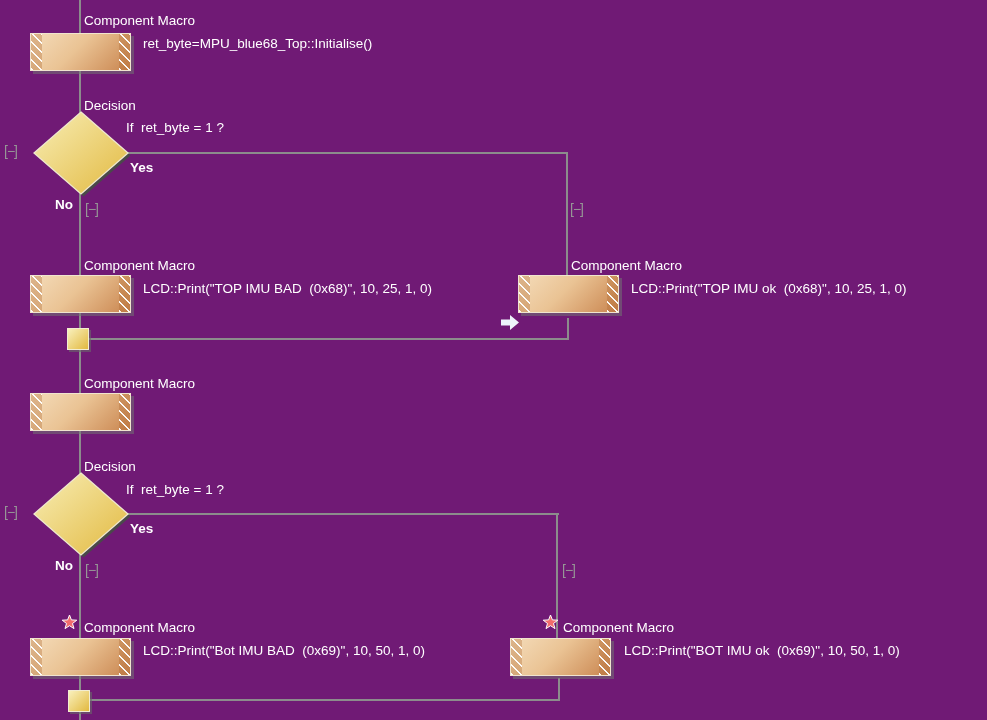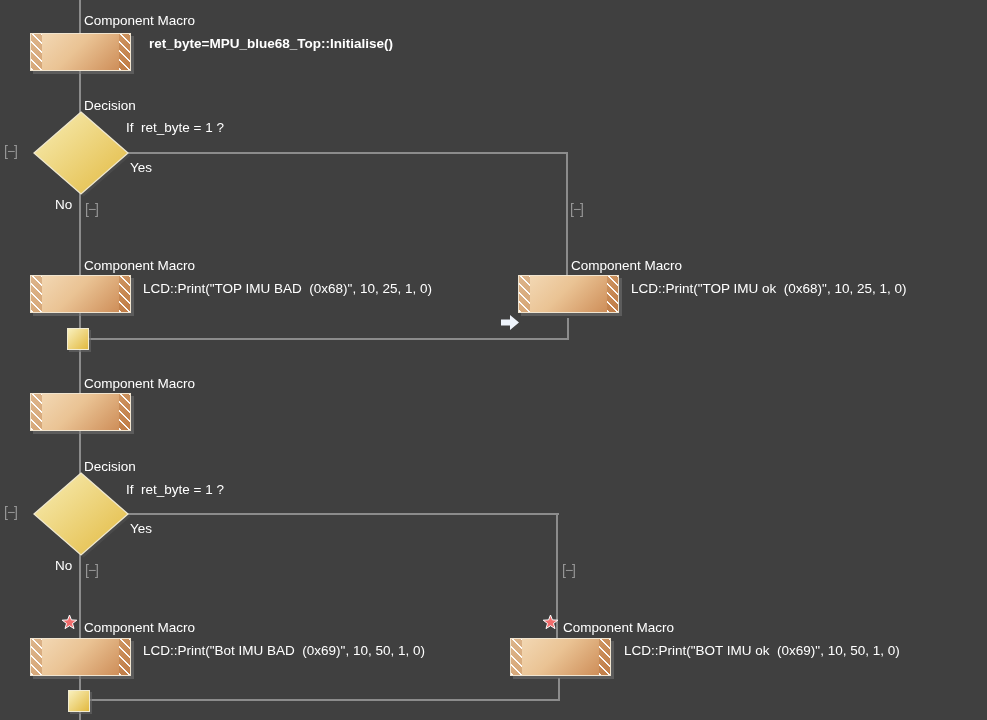--- a/index.html
+++ b/index.html
@@ -1,22 +1,22 @@
 <!DOCTYPE html>
 <html><head>
 <meta charset="utf-8">
 <style>
   html,body{margin:0;padding:0;background:#000;}
   #canvas{
-    position:relative;width:987px;height:720px;background:#404040;overflow:hidden;
+    position:relative;width:987px;height:720px;background:#701a75;overflow:hidden;
     font-family:"Liberation Sans",sans-serif;
   }
   .line{position:absolute;background:#8c8c8c;z-index:1;}
   .t{position:absolute;color:#fff;font:13.5px/16px "Liberation Sans",sans-serif;white-space:pre;z-index:4;}
-  .b{font-weight:normal;}
+  .b{font-weight:bold;}
   .collapse{position:absolute;color:#969696;font:14px/15px "Liberation Sans",sans-serif;letter-spacing:-1px;z-index:4;}
   .macro-box{
     position:absolute;width:99px;height:36px;z-index:2;
     border:1px solid #f0e4cf;
     background:linear-gradient(135deg,#f4dcba 0%,#eac394 45%,#c9854f 100%);
     box-shadow:3px 3px 0 rgba(115,115,115,.55);
   }
   .macro-box::before,.macro-box::after{
     content:"";position:absolute;top:0;bottom:0;width:11px;
     background:repeating-linear-gradient(45deg,rgba(255,255,255,.95) 0 1.5px,rgba(175,105,50,.35) 1.5px 6.5px);
@@ -42,21 +42,21 @@
   <div class="line" style="left:566px;top:152px;width:2px;height:124px;"></div>
   <div class="line" style="left:567px;top:318px;width:2px;height:22px;"></div>
   <div class="line" style="left:89px;top:338px;width:480px;height:2px;"></div>
   <div class="line" style="left:128px;top:513px;width:431px;height:2px;"></div>
   <div class="line" style="left:556px;top:513px;width:2px;height:126px;"></div>
   <div class="line" style="left:558px;top:678px;width:2px;height:23px;"></div>
   <div class="line" style="left:89px;top:699px;width:471px;height:2px;"></div>
 
   <div class="macro-box" style="left:30px;top:33px;"></div>
   <div class="t" style="left:84px;top:13px;">Component Macro</div>
-  <div class="t" style="left:149px;top:36px;font-weight:bold;">ret_byte=MPU_blue68_Top::Initialise()</div>
+  <div class="t" style="left:143px;top:36px;">ret_byte=MPU_blue68_Top::Initialise()</div>
 
   <svg class="shape" style="left:27px;top:106px;" width="108" height="95">
     <defs>
       <linearGradient id="dg1" x1="0" y1="0" x2="1" y2="1">
         <stop offset="0" stop-color="#f8eeb6"></stop>
           <stop offset="1" stop-color="#e2b940"></stop>
       </linearGradient>
     </defs>
     <polygon points="56.5,8.5 103.5,49.5 56.5,90.5 9.5,49.5" fill="#4a4a4a"></polygon>
     <polygon points="54,6 101,47 54,88 7,47" fill="url(#dg1)" stroke="#efe8cf" stroke-width="1.3"></polygon>

